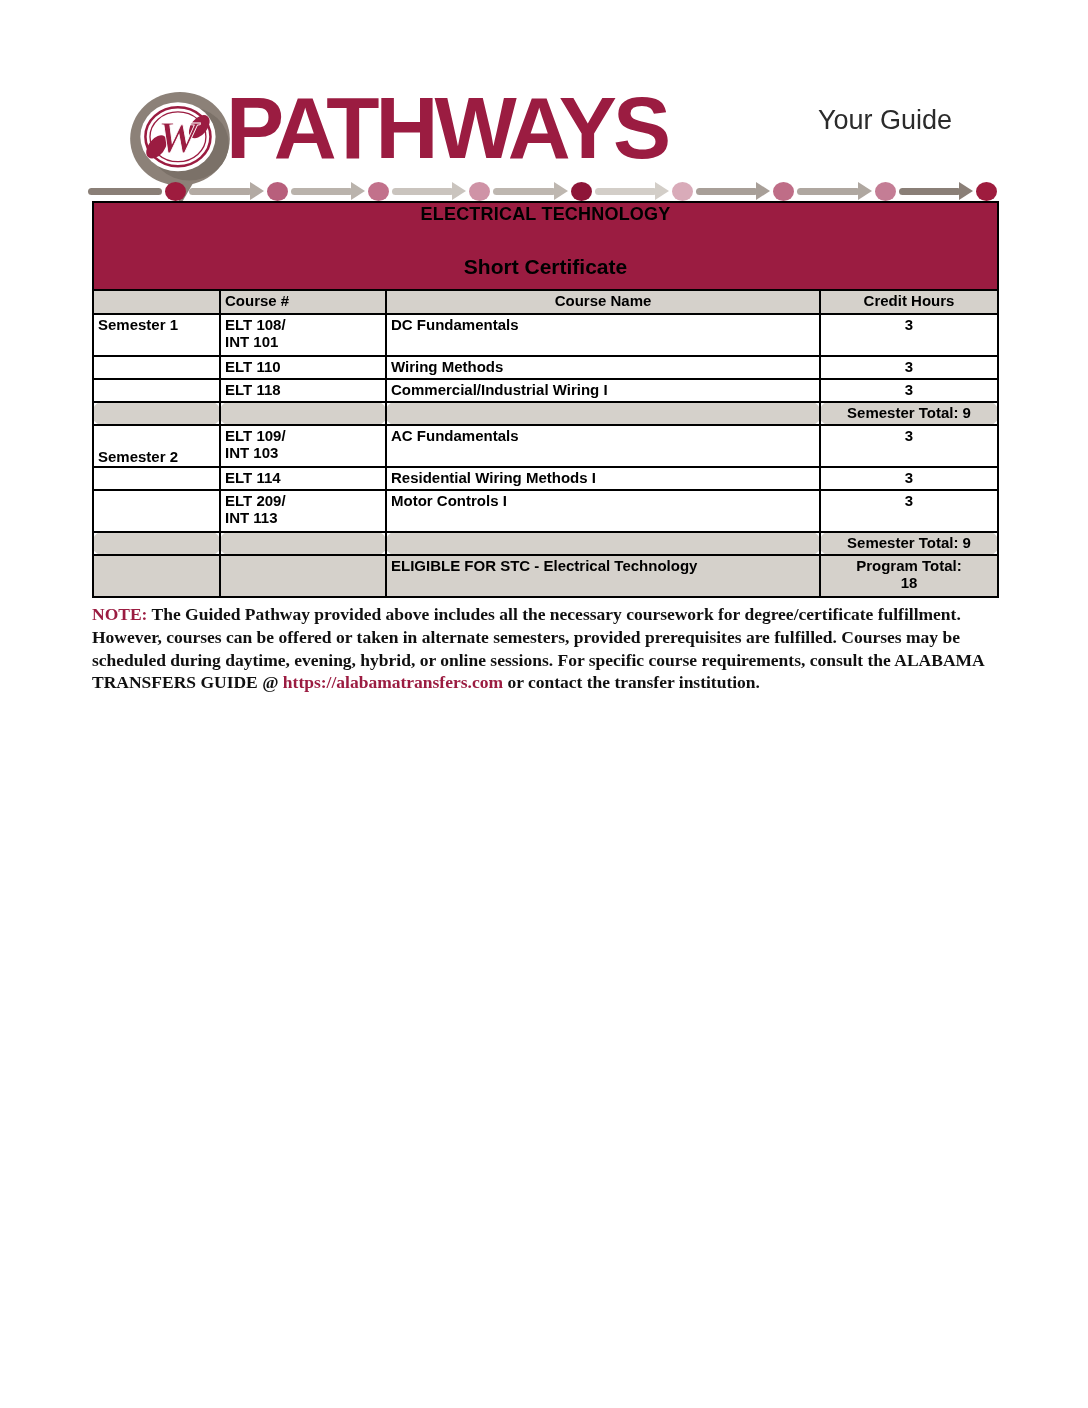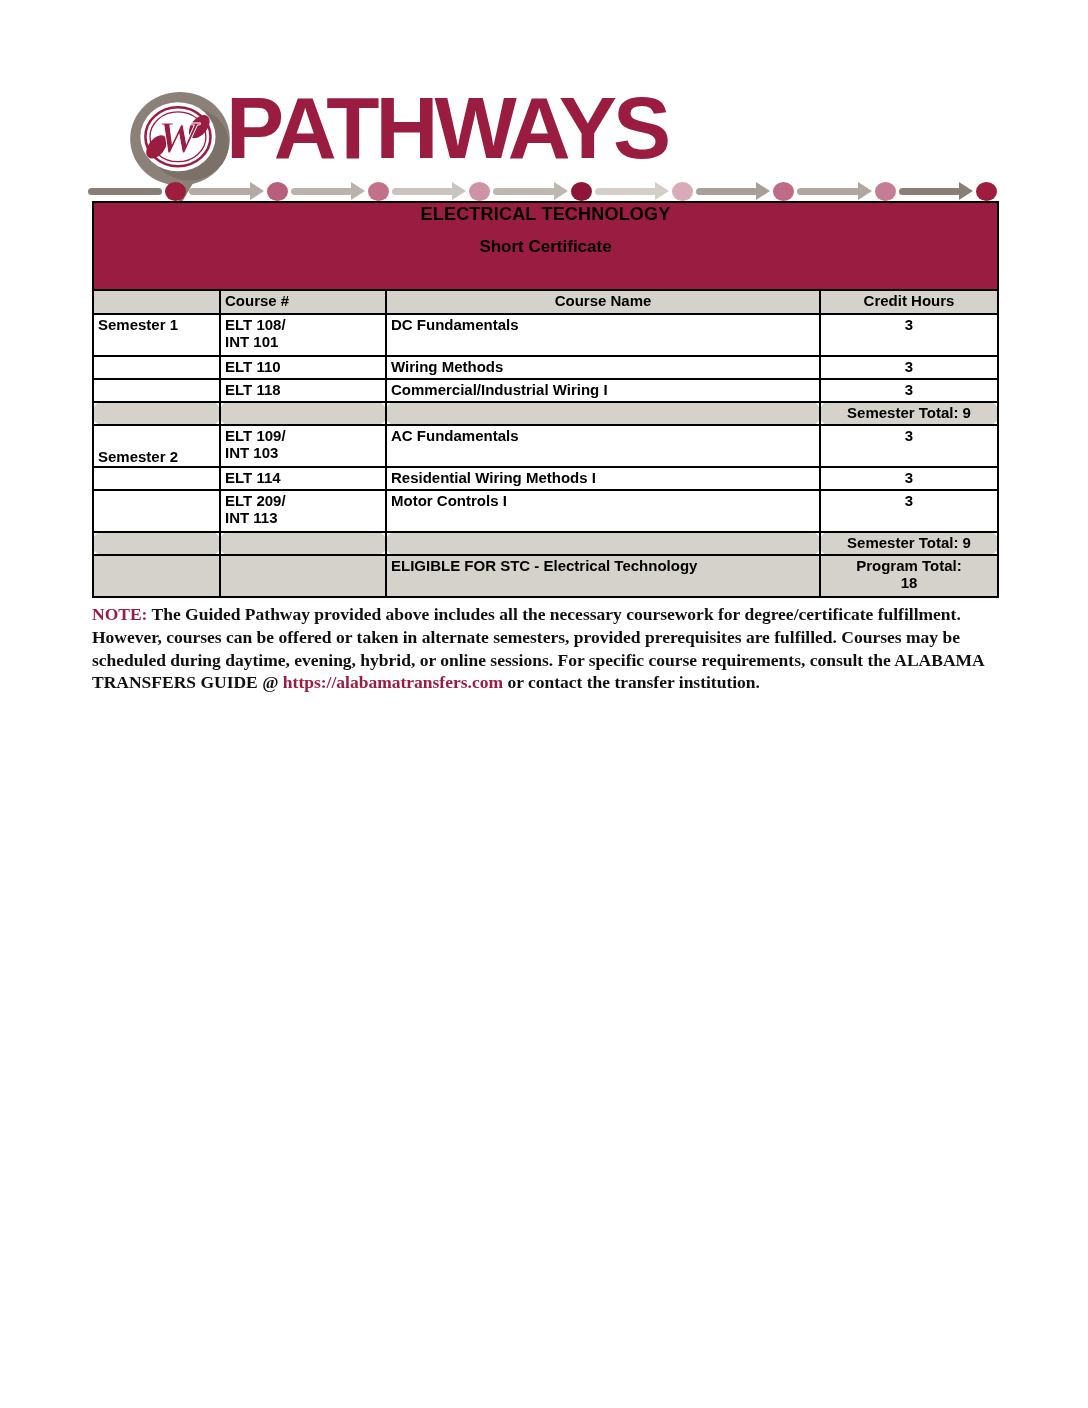--- a/index.html
+++ b/index.html
@@ -46,21 +46,21 @@
   table.pathway td{
     border:2px solid #000;
     font-size:15px;font-weight:bold;color:#000;
     padding:1px 4px;vertical-align:top;overflow:hidden;
   }
   td.banner{
     background:var(--crimson);color:#fff;text-align:center;
     height:84px;vertical-align:middle;
   }
   .banner-title{font-size:18px;letter-spacing:0.2px;}
-  .banner-sub{font-size:17px;margin-top:12px;}
+  .banner-sub{font-size:21px;margin-top:30px;}
   tr.colhead td{background:var(--tablegray);height:20px;}
   tr.gray td{background:var(--tablegray);}
   .c-center{text-align:center;}
   .multiline{white-space:pre-line;}
   .v-bottom{vertical-align:bottom !important;}
   .rh-s td{height:19px;border-radius:9px;}
   .rh-d td{height:38px;}
 
   
   .note{
@@ -84,20 +84,21 @@
     <ellipse cx="52" cy="46" rx="32" ry="29" fill="none" stroke="#9b1c41" stroke-width="2.5"></ellipse>
     <ellipse cx="52" cy="46" rx="27.5" ry="24.5" fill="none" stroke="#9b1c41" stroke-width="1.3"></ellipse>
     <ellipse cx="31" cy="56" rx="8" ry="13" transform="rotate(38 31 56)" fill="#9b1c41"></ellipse>
     <ellipse cx="73" cy="36" rx="8" ry="13" transform="rotate(38 73 36)" fill="#9b1c41"></ellipse>
     <text x="52" y="61" text-anchor="middle" font-family="Liberation Serif, serif" font-style="italic" font-weight="bold" font-size="44" fill="#9b1c41" stroke="#ffffff" stroke-width="0.8">W</text>
   </svg>
 
   <div class="brand">PATHWAYS</div>
 
   <div class="tagline">
+    <div>Your Guide</div>
   </div>
 
   <div class="strip" id="strip">
       <div class="seg">
         <div class="bar" style="background: rgb(138, 127, 119);"></div>
       </div>
       <div class="dot" style="background: rgb(158, 28, 62);"></div>
       <div class="seg">
         <div class="bar" style="background: rgb(179, 170, 163);"></div>
         <div class="head" style="border-left-color: rgb(179, 170, 163);"></div>

